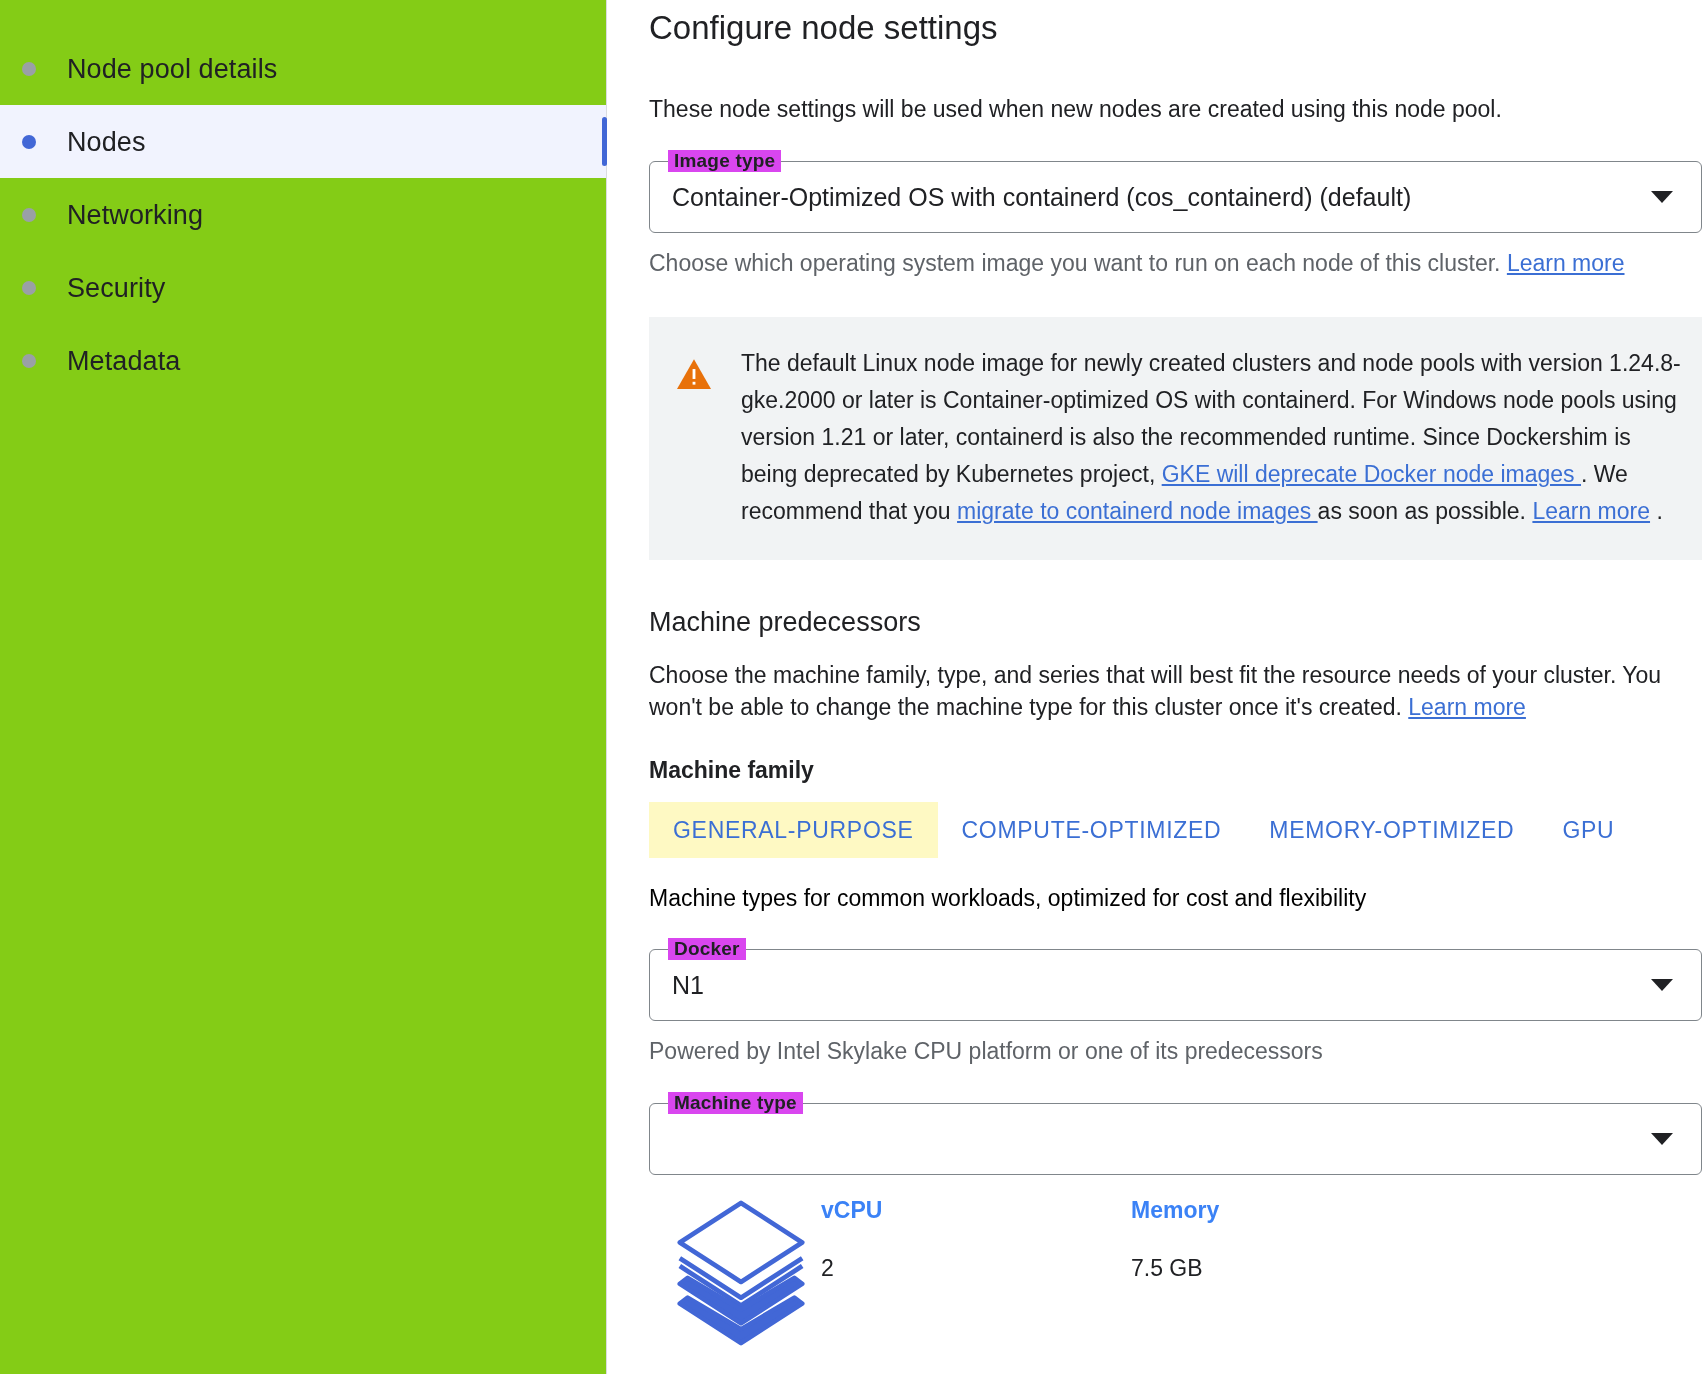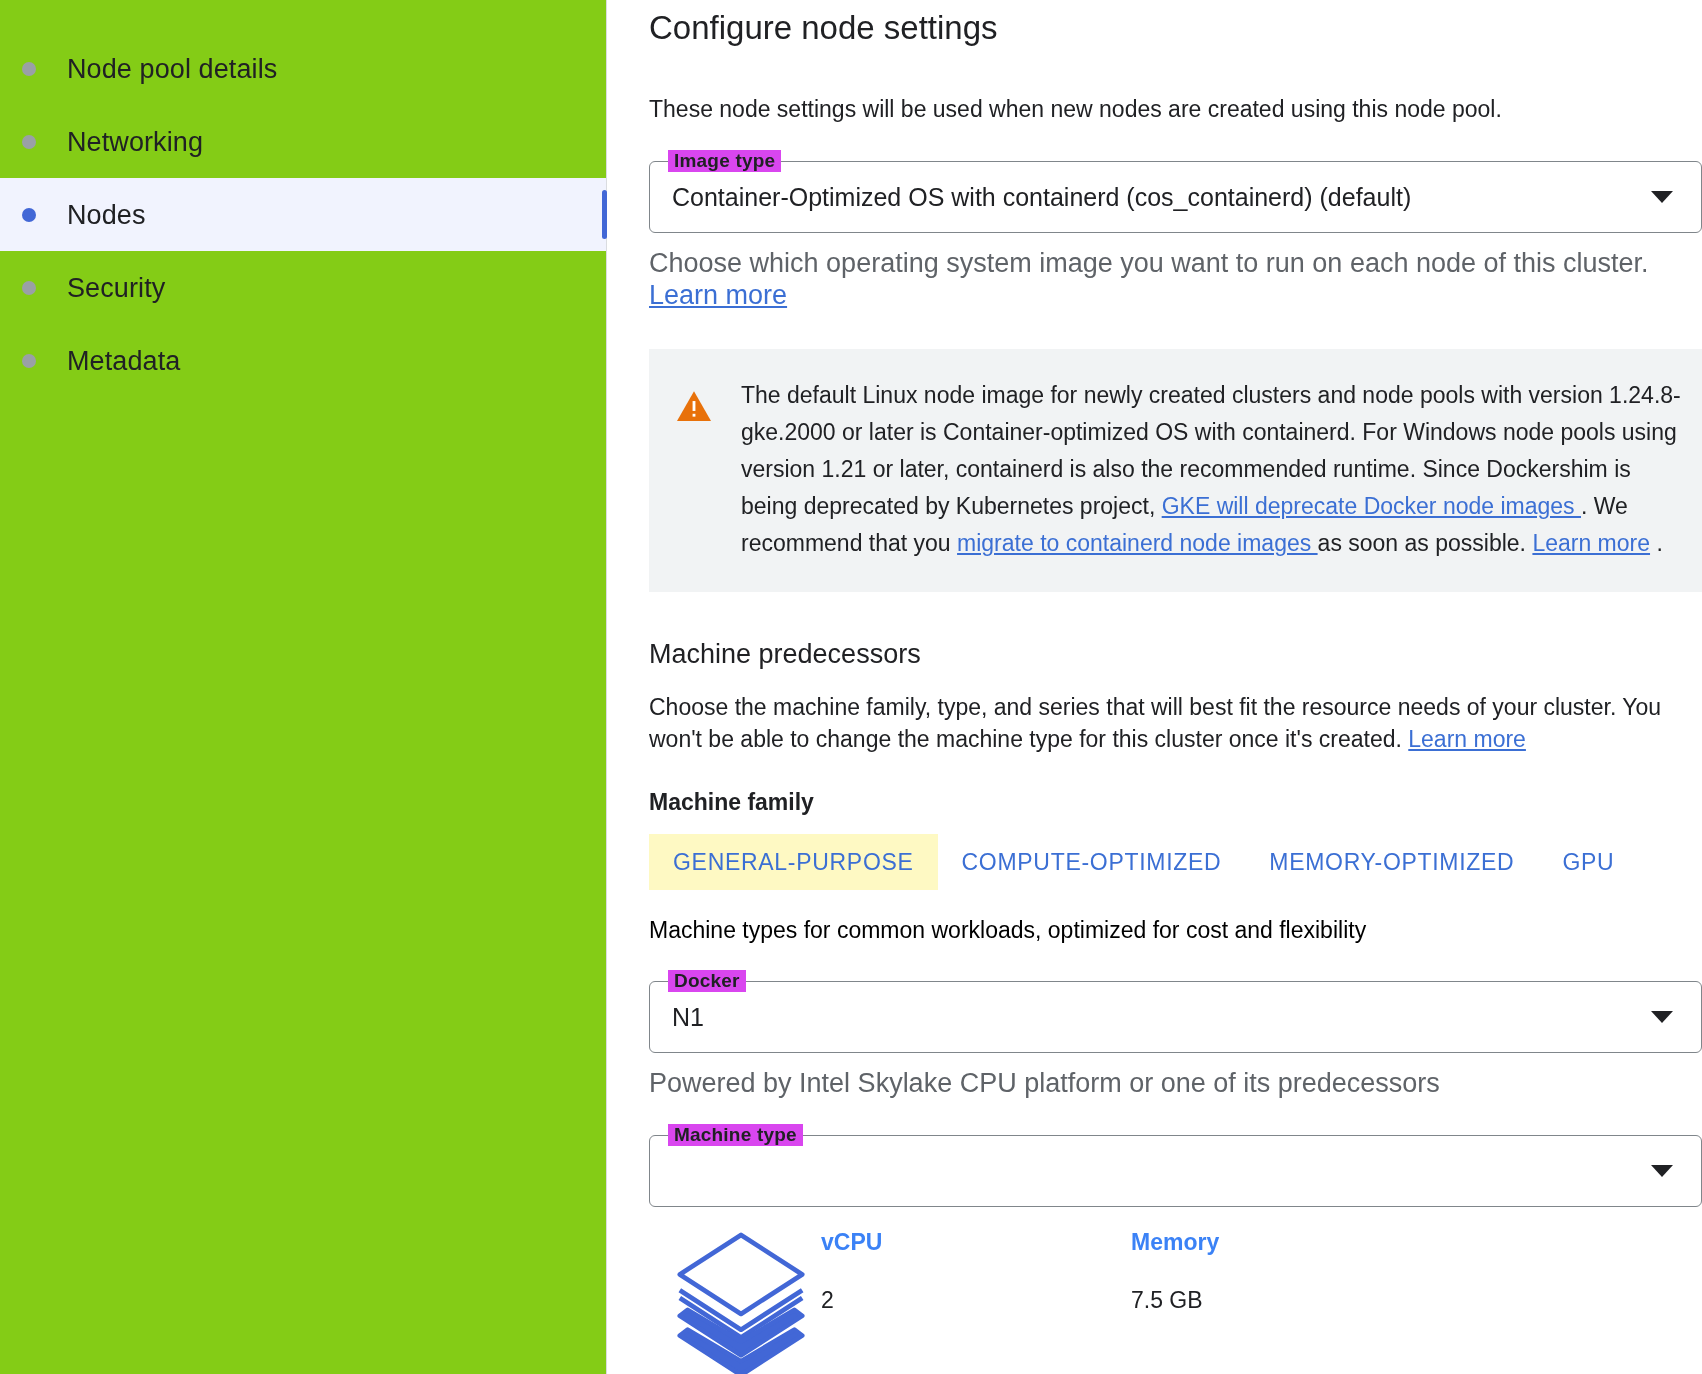--- a/index.html
+++ b/index.html
@@ -140,21 +140,21 @@
     top: 50%;
     transform: translateY(-50%);
     width: 0;
     height: 0;
     border-left: 11px solid transparent;
     border-right: 11px solid transparent;
     border-top: 12px solid #202124;
   }
   .helper {
     margin-top: 14px;
-    font-size: 27px;
+    font-size: 23px;
     line-height: 32px;
     color: #5f6368;
   }
   a.link {
     color: #3b6fd4;
     text-decoration: underline;
     cursor: pointer;
   }
 
   
@@ -263,28 +263,28 @@
 
 <div class="page">
 
   <nav class="sidebar">
 
     <div class="nav-item">
       <span class="nav-dot"></span>
       <span class="nav-label">Node pool details</span>
     </div>
 
+    <div class="nav-item active">
+      <span class="nav-dot"></span>
+      <span class="nav-label">Nodes</span>
+    </div>
+
     <div class="nav-item">
       <span class="nav-dot"></span>
       <span class="nav-label">Networking</span>
-    </div>
-
-    <div class="nav-item active">
-      <span class="nav-dot"></span>
-      <span class="nav-label">Nodes</span>
     </div>
 
     <div class="nav-item">
       <span class="nav-dot"></span>
       <span class="nav-label">Security</span>
     </div>
 
     <div class="nav-item">
       <span class="nav-dot"></span>
       <span class="nav-label">Metadata</span>

